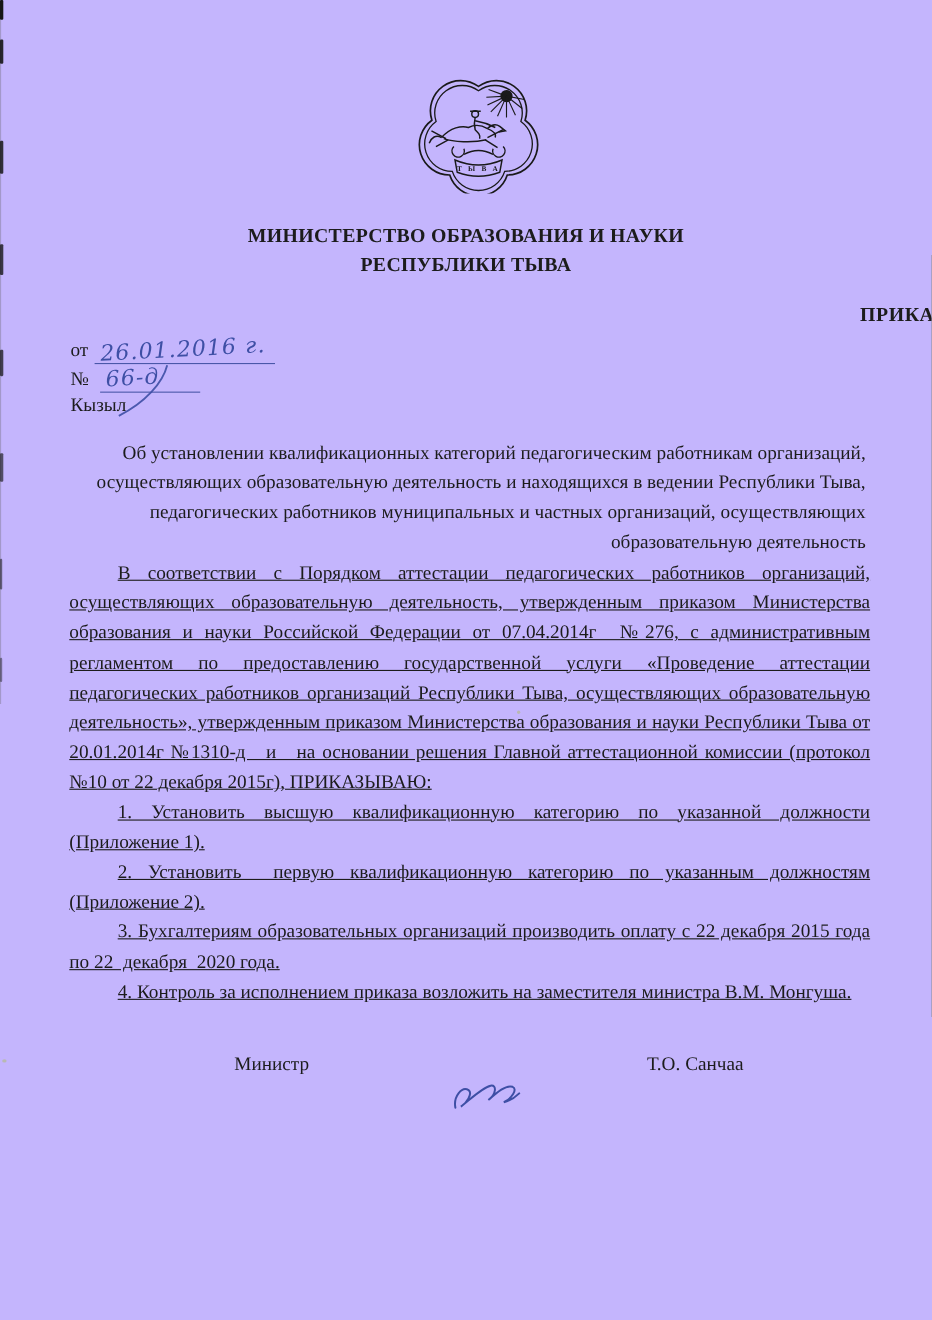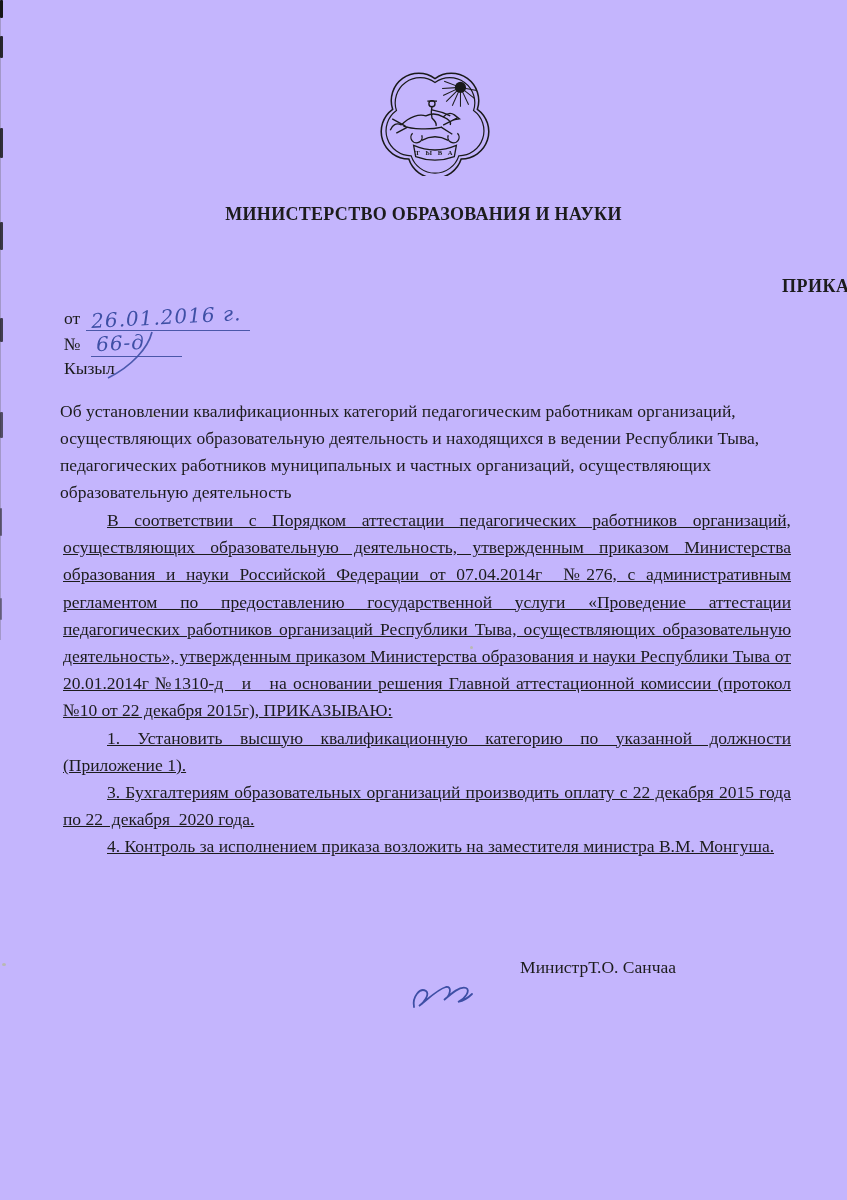--- a/index.html
+++ b/index.html
@@ -44,32 +44,32 @@
     font-style:italic;
     color:#3e4fa5;
     font-size:20px;
     letter-spacing:1px;
     transform:rotate(-3deg) translateY(1px);
   }
   .pen-tail{position:absolute;left:88px;top:328px;pointer-events:none;}
 
   .subject{
     position:absolute;top:398px;left:60px;width:727px;
-    text-align:left;font-size:17.5px;line-height:27px;
+    text-align:right;font-size:17.5px;line-height:27px;
   }
 
   .body-text{position:absolute;top:507px;left:63px;width:728px;text-decoration:underline;}
   .body-text p{
     margin:0;text-indent:44px;text-align:justify;
     font-size:17.5px;line-height:27.2px;
   }
 
   .sig-row{
     position:absolute;top:957px;left:63px;width:728px;
-    display:flex;justify-content:flex-end;
+    display:flex;justify-content:space-between;
     padding:0;box-sizing:border-box;
     font-size:17.5px;
   }
   .sig-post{margin-left:150px;}
   .sig-name{margin-right:115px;}
   .sig-scribble{position:absolute;left:408px;top:981px;}
 
   .footer-note{
     position:absolute;left:67px;top:1162px;
     font-style:italic;font-size:15.5px;color:#242424;letter-spacing:.2px;
@@ -133,20 +133,21 @@
         <path d="M77 64 a5.5 5.5 0 1 1 -9 2"></path>
         <path d="M42 71 Q55 64 68 71"></path>
         <path d="M34 76 Q55 85 76 76 L74 87 Q55 94 36 87 Z"></path>
       </g>
       <text x="55" y="85.5" text-anchor="middle" font-size="6.5" letter-spacing="2" fill="#1a1a1a" font-family="Liberation Serif, serif" font-weight="bold">Т Ы В А</text>
     </svg>
   </div>
 
   <div class="org-name">
     <div>МИНИСТЕРСТВО ОБРАЗОВАНИЯ И НАУКИ</div>
+    <div>РЕСПУБЛИКИ ТЫВА</div>
   </div>
 
   <div class="doc-type">ПРИКАЗ</div>
 
   <div class="meta">
     <div class="meta-row">
       <span>от</span><span class="hw-line date"><span class="hw">26.01.2016 г.</span></span>
     </div>
     <div class="meta-row">
       <span>№</span><span class="hw-line num"><span class="hw">66-д</span></span>
@@ -157,20 +158,21 @@
   </div>
   <svg class="pen-tail" width="90" height="60">
     <path d="M64 4 C60 20 44 38 20 50" fill="none" stroke="#3e4fa5" stroke-width="1.7" opacity="0.9"></path>
   </svg>
 
   <div class="subject">Об установлении квалификационных категорий педагогическим работникам организаций, осуществляющих образовательную деятельность и находящихся в ведении Республики Тыва, педагогических работников муниципальных и частных организаций, осуществляющих образовательную деятельность</div>
 
   <div class="body-text">
     <p>В соответствии с Порядком аттестации педагогических работников организаций, осуществляющих образовательную деятельность, утвержденным приказом Министерства образования и науки Российской Федерации от 07.04.2014г &nbsp;№276, с административным регламентом по предоставлению государственной услуги «Проведение аттестации педагогических работников организаций Республики Тыва, осуществляющих образовательную деятельность», утвержденным приказом Министерства образования и науки Республики Тыва от 20.01.2014г №1310-д &nbsp; и &nbsp; на основании решения Главной аттестационной комиссии (протокол №10 от 22 декабря 2015г), ПРИКАЗЫВАЮ:</p>
     <p>1. Установить высшую квалификационную категорию по указанной должности (Приложение 1).</p>
+    <p>2. Установить &nbsp;первую квалификационную категорию по указанным должностям (Приложение 2).</p>
     <p>3. Бухгалтериям образовательных организаций производить оплату с 22 декабря 2015 года по 22 &nbsp;декабря &nbsp;2020 года.</p>
     <p>4. Контроль за исполнением приказа возложить на заместителя министра В.М. Монгуша.</p>
   </div>
 
   <div class="sig-row">
     <span class="sig-post">Министр</span>
     <span class="sig-name">Т.О. Санчаа</span>
   </div>
   <svg class="sig-scribble" width="78" height="34">
     <path d="M6 26 C4 16 12 6 18 10 C22 13 16 22 11 25 C20 18 30 8 38 6 C44 5 43 14 36 19 C44 12 52 5 58 7 C63 9 57 18 50 21 C54 20 60 17 64 13" fill="none" stroke="#3e4fa5" stroke-width="1.8" stroke-linecap="round"></path>

